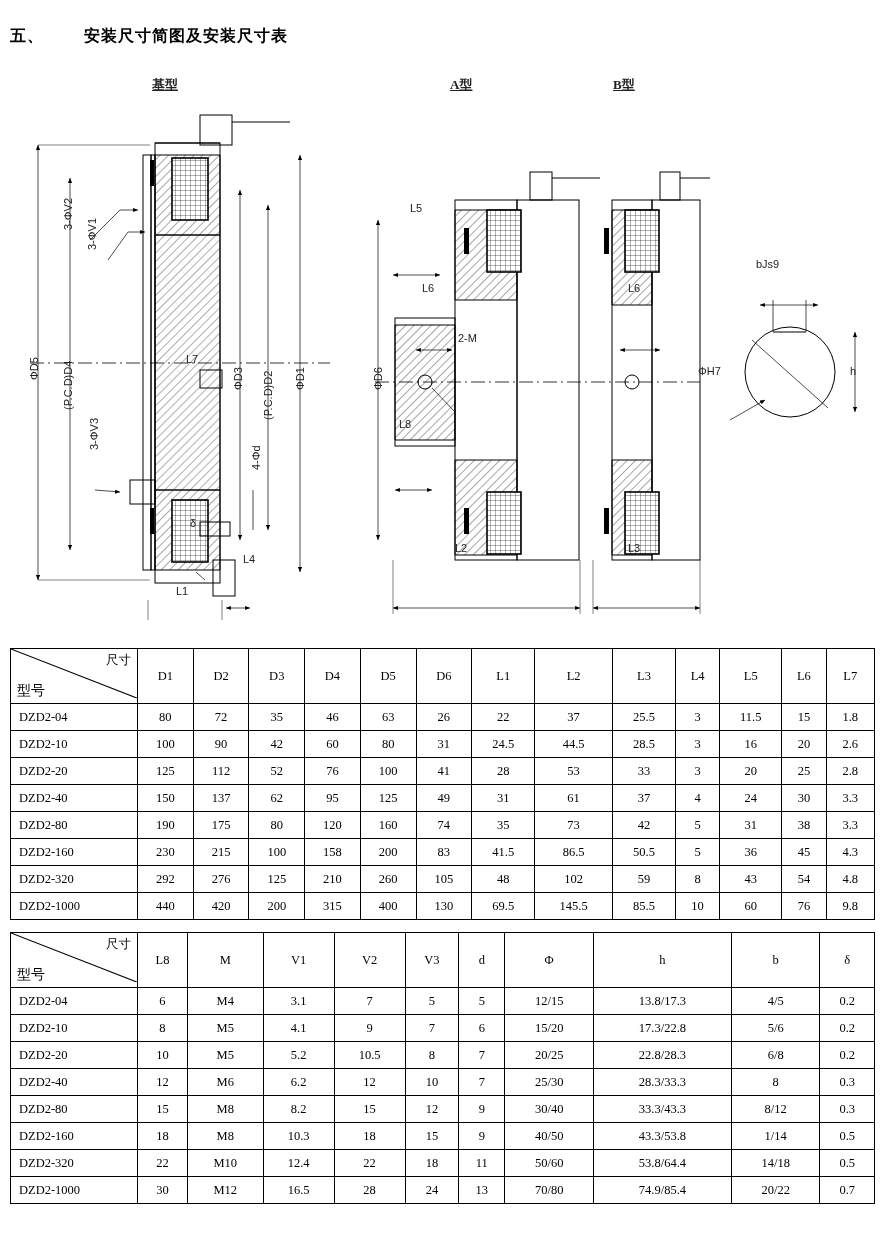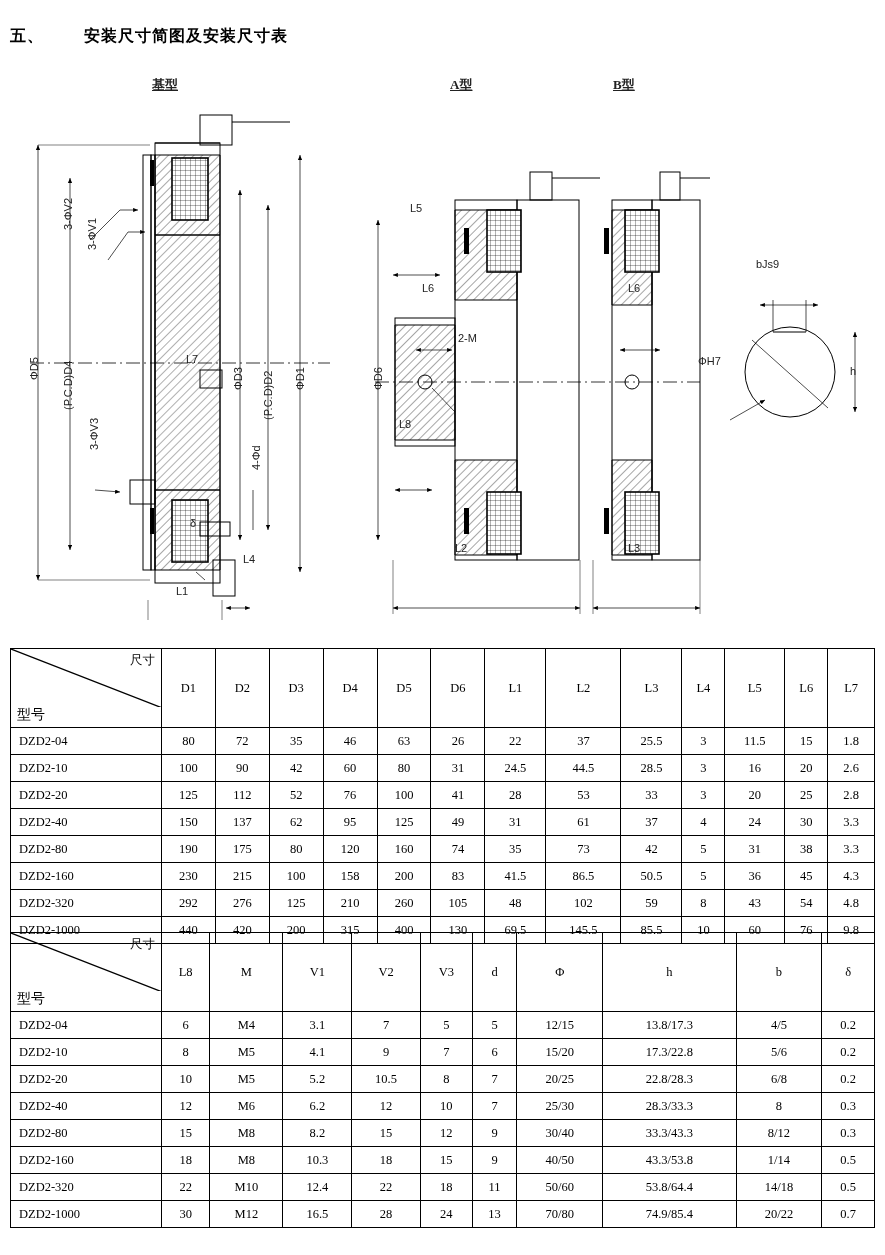--- a/index.html
+++ b/index.html
@@ -74,21 +74,21 @@
     height: 26px;
     padding: 0 2px;
     font-weight: normal;
   }
   table.dim td.rowhead {
     text-align: left;
     padding-left: 8px;
   }
   .corner {
     position: relative;
-    padding: 16px !important;
+    padding: 4px !important;
     height: 46px !important;
   }
   .corner .diag {
     position: absolute;
     left: 0; top: 0; right: 0; bottom: 0;
   }
   .corner .ctop {
     position: absolute;
     right: 6px;
     top: 3px;
@@ -267,21 +267,21 @@
     <div class="dlabel" style="left:458px; top:272px;">2-M</div>
     <div class="dlabel" style="left:399px; top:358px;">L8</div>
     <div class="dlabel" style="left:455px; top:482px;">L2</div>
     <div class="dlabel rot90" style="left:372px; top:330px;">ΦD6</div>
 
     <div class="dlabel" style="left:628px; top:222px;">L6</div>
     <div class="dlabel" style="left:628px; top:482px;">L3</div>
 
     <div class="dlabel" style="left:756px; top:162px;margin-top:36px;">bJs9</div>
     <div class="dlabel" style="left:850px; top:305px;">h</div>
-    <div class="dlabel" style="left:698px; top:295px;text-align:right;">ΦH7</div>
+    <div class="dlabel" style="left:698px; top:305px;text-align:right;">ΦH7</div>
   </div>
 
   <table class="dim" id="table1">
     <tbody>
         <tr>
       <th class="corner" style="width:118px;">
         <svg class="diag" viewBox="0 0 118 46" preserveAspectRatio="none">
           <line x1="0" y1="0" x2="118" y2="46" stroke="#000" stroke-width="1"></line>
         </svg>
         <span class="ctop">尺寸</span>

